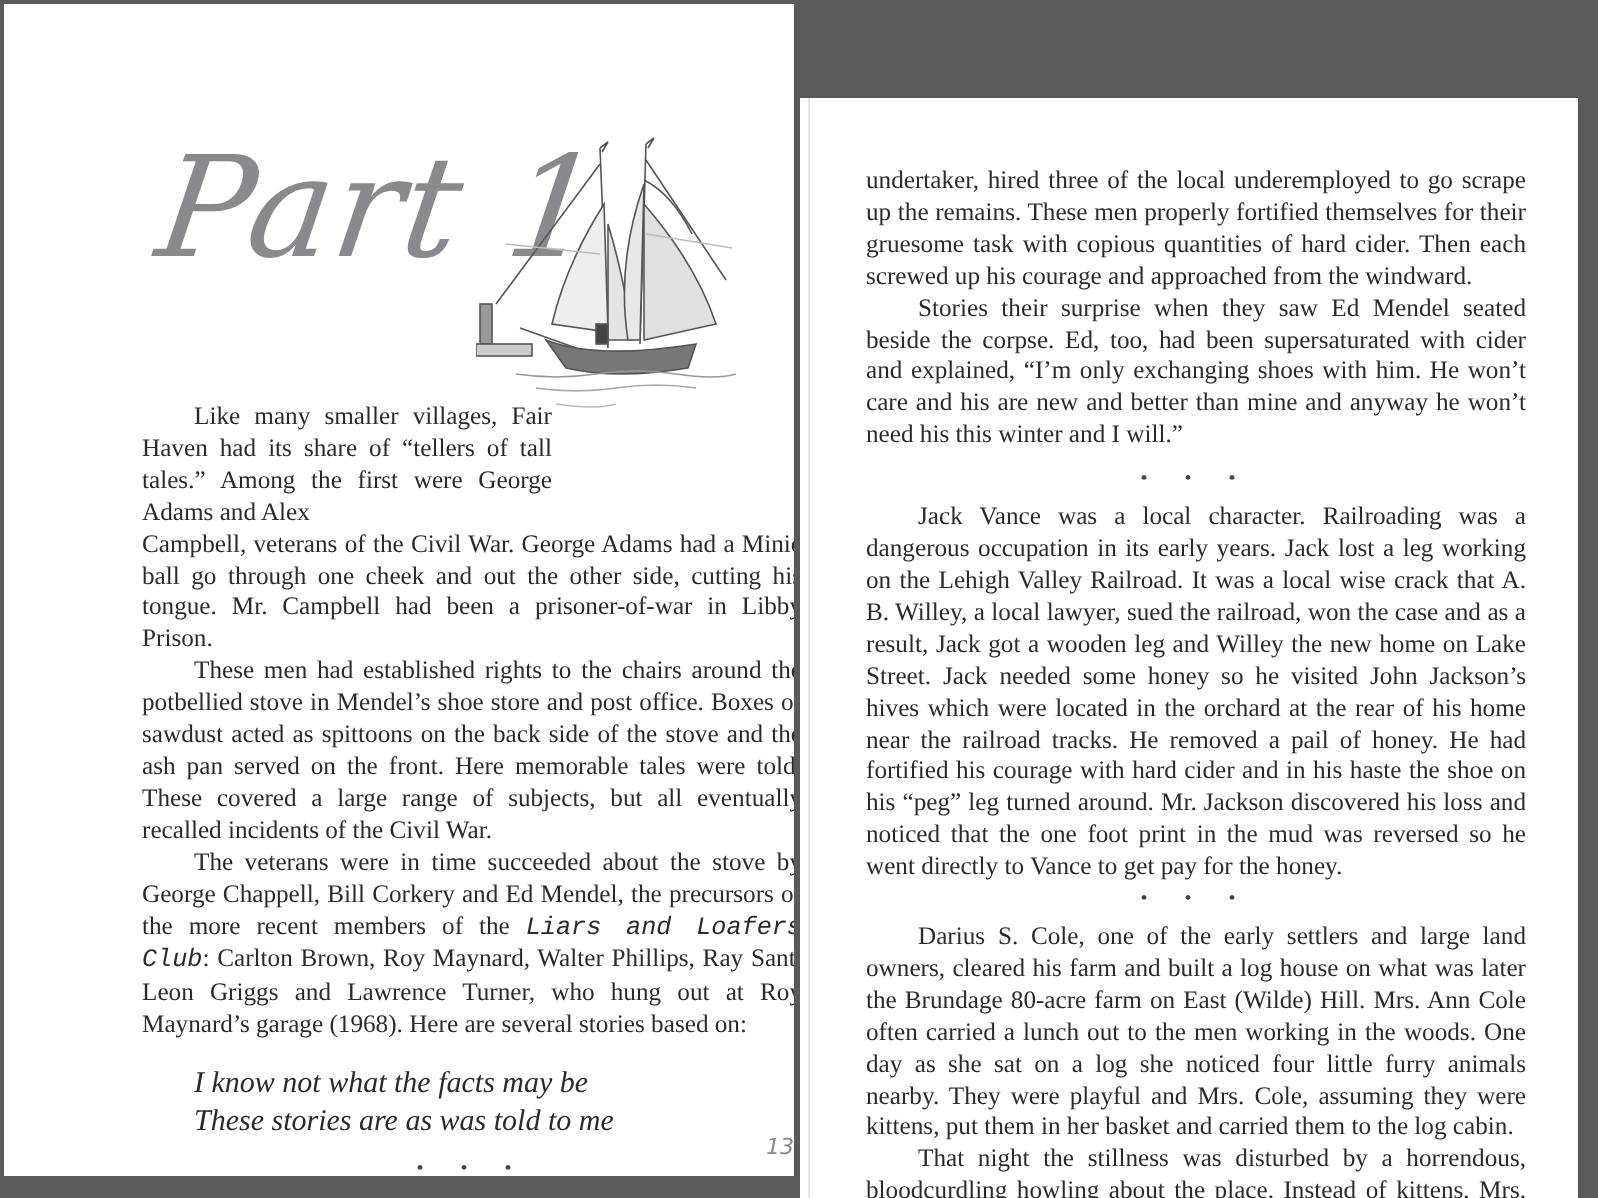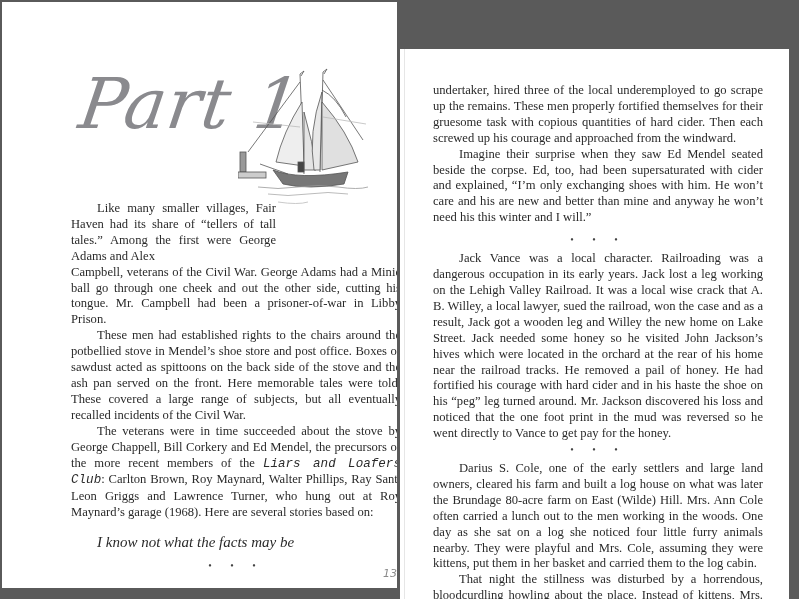--- a/index.html
+++ b/index.html
@@ -93,33 +93,34 @@
   </svg>
 
 
   <div class="text-block" style="left:33px; top:199px; width:330px;margin-left:36px;">
     <p style="width:205px;">Like many smaller villages, Fair Haven had its share of “tellers of tall tales.” Among the first were George Adams and Alex</p>
     <p class="noindent">Campbell, veterans of the Civil War. George Adams had a Minié ball go through one cheek and out the other side, cutting his tongue. Mr. Campbell had been a prisoner-of-war in Libby Prison.</p>
     <p>These men had established rights to the chairs around the potbellied stove in Mendel’s shoe store and post office. Boxes of sawdust acted as spittoons on the back side of the stove and the ash pan served on the front. Here memorable tales were told. These covered a large range of subjects, but all eventually recalled incidents of the Civil War.</p>
     <p><span>The veterans were in time succeeded about the stove by George Chappell, Bill Corkery and Ed Mendel, the precursors of the more recent members of the</span> <span class="it">Liars and Loafers Club</span><span>: Carlton Brown, Roy Maynard, Walter Phillips, Ray Sant, Leon Griggs and Lawrence Turner, who hung out at Roy Maynard’s garage (1968). Here are several stories based on:</span></p>
     <div style="height:12px"></div>
     <p class="motto">I know not what the facts may be</p>
+    <p class="motto">These stories are as was told to me</p>
     <div style="height:6px"></div>
     <p class="dots">• • •</p>
 
   </div>
 
   <div class="page-num">13</div>
 </div>
 
 <div class="page" id="page-right">
   <div class="page-edge-line" style="left:4px;"></div>
   <div class="text-block" style="left:33px; top:34px; width:330px;">
     <p class="noindent">undertaker, hired three of the local underemployed to go scrape up the remains. These men properly fortified themselves for their gruesome task with copious quantities of hard cider. Then each screwed up his courage and approached from the windward.</p>
-    <p>Imagine their surprise when they saw Ed Mendel seated beside the corpse. Ed, too, had been supersaturated with cider and explained, “I’m only exchanging shoes with him. He won’t care and his are new and better than mine and anyway he won’t need his this winter and I will.”</p>
+    <p>Stories their surprise when they saw Ed Mendel seated beside the corpse. Ed, too, had been supersaturated with cider and explained, “I’m only exchanging shoes with him. He won’t care and his are new and better than mine and anyway he won’t need his this winter and I will.”</p>
     <div style="height:6px"></div>
     <p class="dots">• • •</p>
     <div style="height:4px"></div>
     <p>Jack Vance was a local character. Railroading was a dangerous occupation in its early years. Jack lost a leg working on the Lehigh Valley Railroad. It was a local wise crack that A. B. Willey, a local lawyer, sued the railroad, won the case and as a result, Jack got a wooden leg and Willey the new home on Lake Street. Jack needed some honey so he visited John Jackson’s hives which were located in the orchard at the rear of his home near the railroad tracks. He removed a pail of honey. He had fortified his courage with hard cider and in his haste the shoe on his “peg” leg turned around. Mr. Jackson discovered his loss and noticed that the one foot print in the mud was reversed so he went directly to Vance to get pay for the honey.</p>
     <p class="dots">• • •</p>
     <div style="height:4px"></div>
     <p>Darius S. Cole, one of the early settlers and large land owners, cleared his farm and built a log house on what was later the Brundage 80-acre farm on East (Wilde) Hill. Mrs. Ann Cole often carried a lunch out to the men working in the woods. One day as she sat on a log she noticed four little furry animals nearby. They were playful and Mrs. Cole, assuming they were kittens, put them in her basket and carried them to the log cabin.</p>
     <p>That night the stillness was disturbed by a horrendous, bloodcurdling howling about the place. Instead of kittens, Mrs. Cole had harbored four young wolves. Mr. Cole took the pelts to Auburn, the County seat, where they were worth a $10.00 bounty. This was the last recorded history of wolves in the Town of Sterling.</p>
 
   </div>

